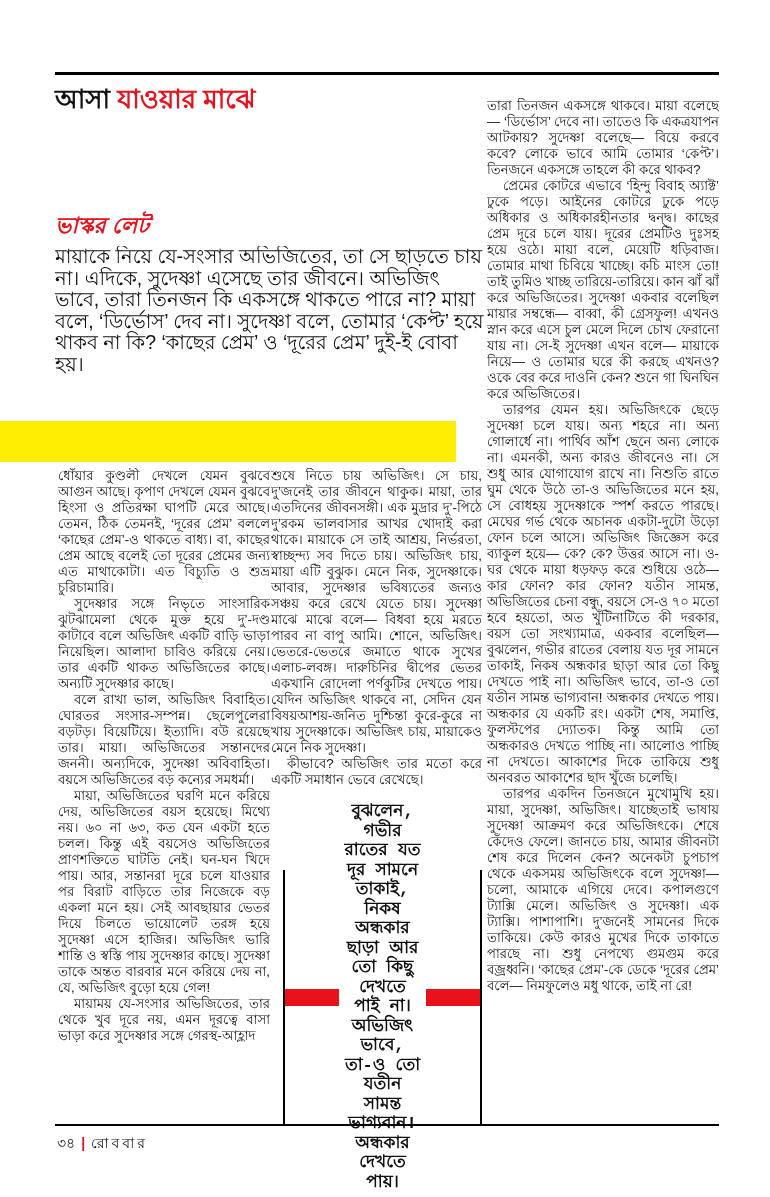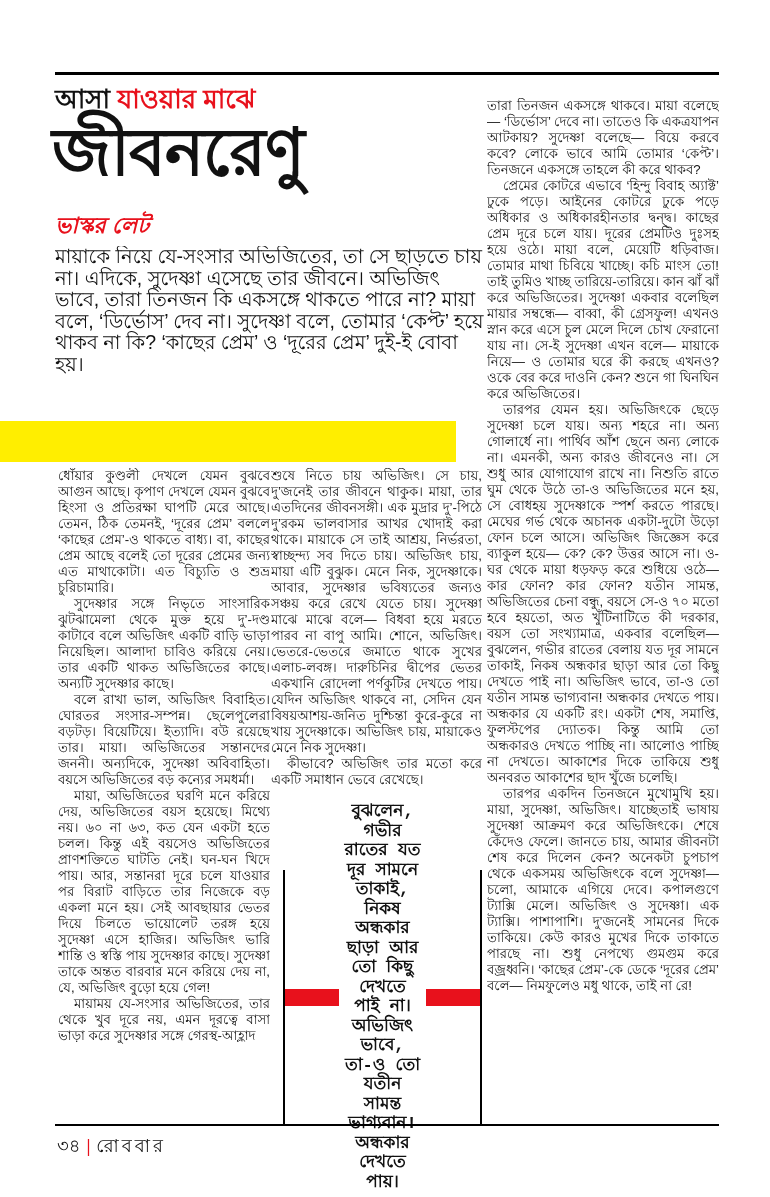--- a/index.html
+++ b/index.html
@@ -52,37 +52,36 @@
     font-family:Liberation Mono, monospace;
   }
   .pq-bar{width:54px;height:17px;background:var(--red);flex:0 0 auto;}
   .pq-text{
     flex:1 1 auto;display:flex;align-items:center;justify-content:center;
     text-align:center;font-weight:bold;font-size:17px;line-height:19.5px;
     padding:4px 5px;overflow:hidden;
   }
   .pq-spacer{height:17px;flex:0 0 auto;}
 
-  .footer{position:absolute;left:57px;top:1132px;font-size:18px;white-space:nowrap;font-family:Liberation Serif, serif;}
+  .footer{position:absolute;left:57px;top:1132px;font-size:14px;white-space:nowrap;}
   .footer .sep{color:var(--red);margin:0 6px;font-weight:bold;}
   .footer .mag{letter-spacing:3px;}
 </style>
 </head>
 <body>
 
 <div class="page">
 
   <div class="rule" id="top-rule"></div>
 
   <div class="kicker">
     <span>আসা</span>
     <span class="red">যাওয়ার মাঝে</span>
   </div>
 
-  <div class="headline">জীবনরেণু</div>
 
   <div class="author">ভাস্কর লেট</div>
 
   <div class="intro">মায়াকে নিয়ে যে-সংসার অভিজিতের, তা সে ছাড়তে চায় না। এদিকে, সুদেষ্ণা এসেছে তার জীবনে। অভিজিৎ ভাবে, তারা তিনজন কি একসঙ্গে থাকতে পারে না? মায়া বলে, ‘ডির্ভোস’ দেব না। সুদেষ্ণা বলে, তোমার ‘কেপ্ট’ হয়ে থাকব না কি? ‘কাছের প্রেম’ ও ‘দূরের প্রেম’ দুই-ই বোবা হয়।</div>
 
   <div class="yellow-bar"></div>
 
   <div class="col" id="col1">
     <p>ধোঁয়ার কুণ্ডলী দেখলে যেমন বুঝবে আগুন আছে। কৃপাণ দেখলে যেমন বুঝবে হিংসা ও প্রতিরক্ষা ঘাপটি মেরে আছে। তেমন, ঠিক তেমনই, ‘দূরের প্রেম’ বললে ‘কাছের প্রেম’-ও থাকতে বাধ্য। বা, কাছের প্রেম আছে বলেই তো দূরের প্রেমের জন্য এত মাথাকোটা। এত বিচ্যুতি ও শুভ্র চুরিচামারি।</p>
     <p>সুদেষ্ণার সঙ্গে নিভৃতে সাংসারিক ঝুটঝামেলা থেকে মুক্ত হয়ে দু’-দণ্ড কাটাবে বলে অভিজিৎ একটি বাড়ি ভাড়া নিয়েছিল। আলাদা চাবিও করিয়ে নেয়। তার একটি থাকত অভিজিতের কাছে। অন্যটি সুদেষ্ণার কাছে।</p>

